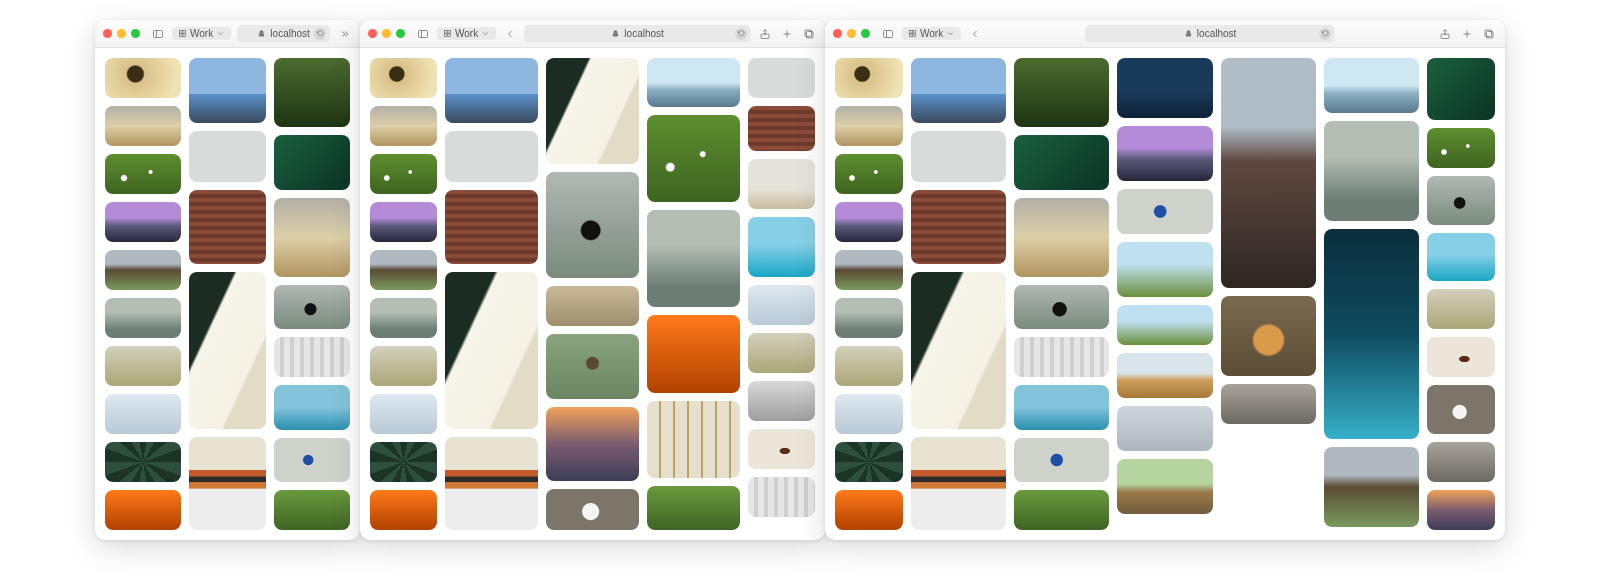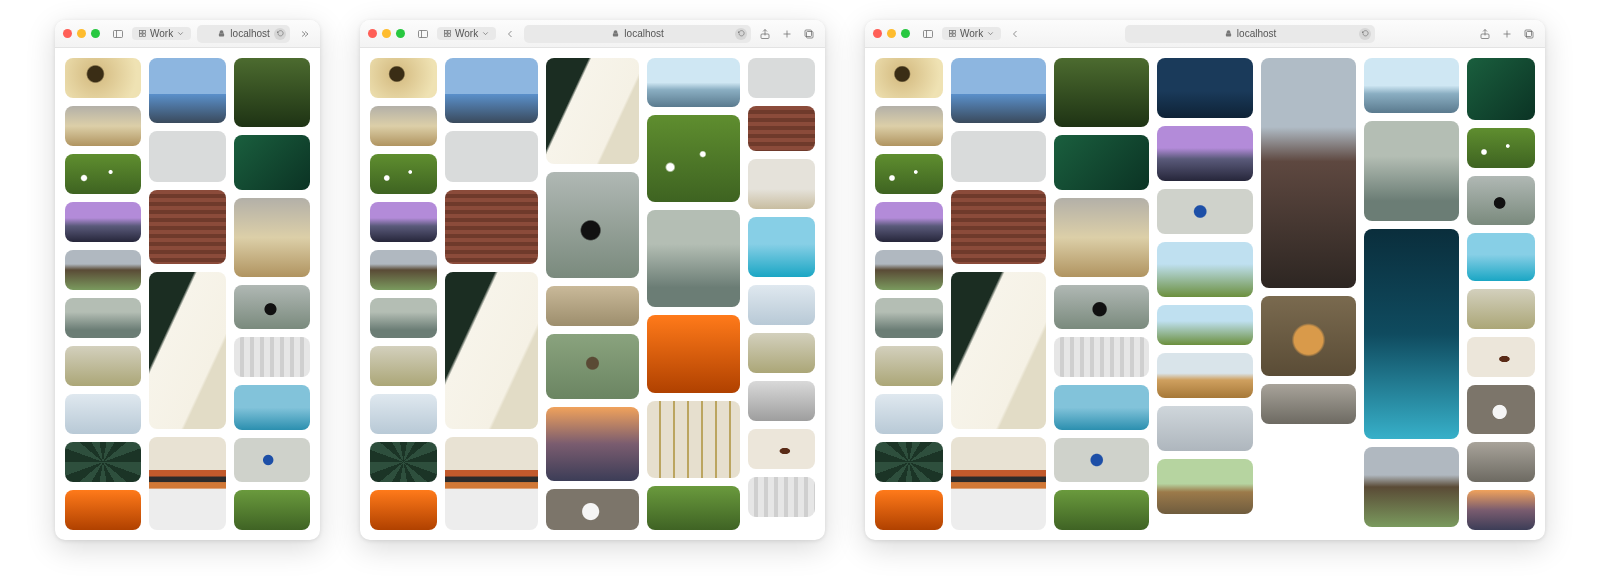--- a/index.html
+++ b/index.html
@@ -8,21 +8,20 @@
     font-family: -apple-system, BlinkMacSystemFont, "Segoe UI", sans-serif;
     font-size: 11px;
     color: #333;
     width: 1600px;
     height: 577px;
     overflow: hidden;
     padding: 20px 0;
   }
   .stage {
     display: flex;
-    gap: 40px;
     justify-content: center;
     align-items: flex-start;
   }
   .window {
     background: #fff;
     border-radius: 10px;
     box-shadow: 0 8px 30px rgba(0,0,0,0.15), 0 1px 4px rgba(0,0,0,0.1);
     overflow: hidden;
     display: flex;
     flex-direction: column;

